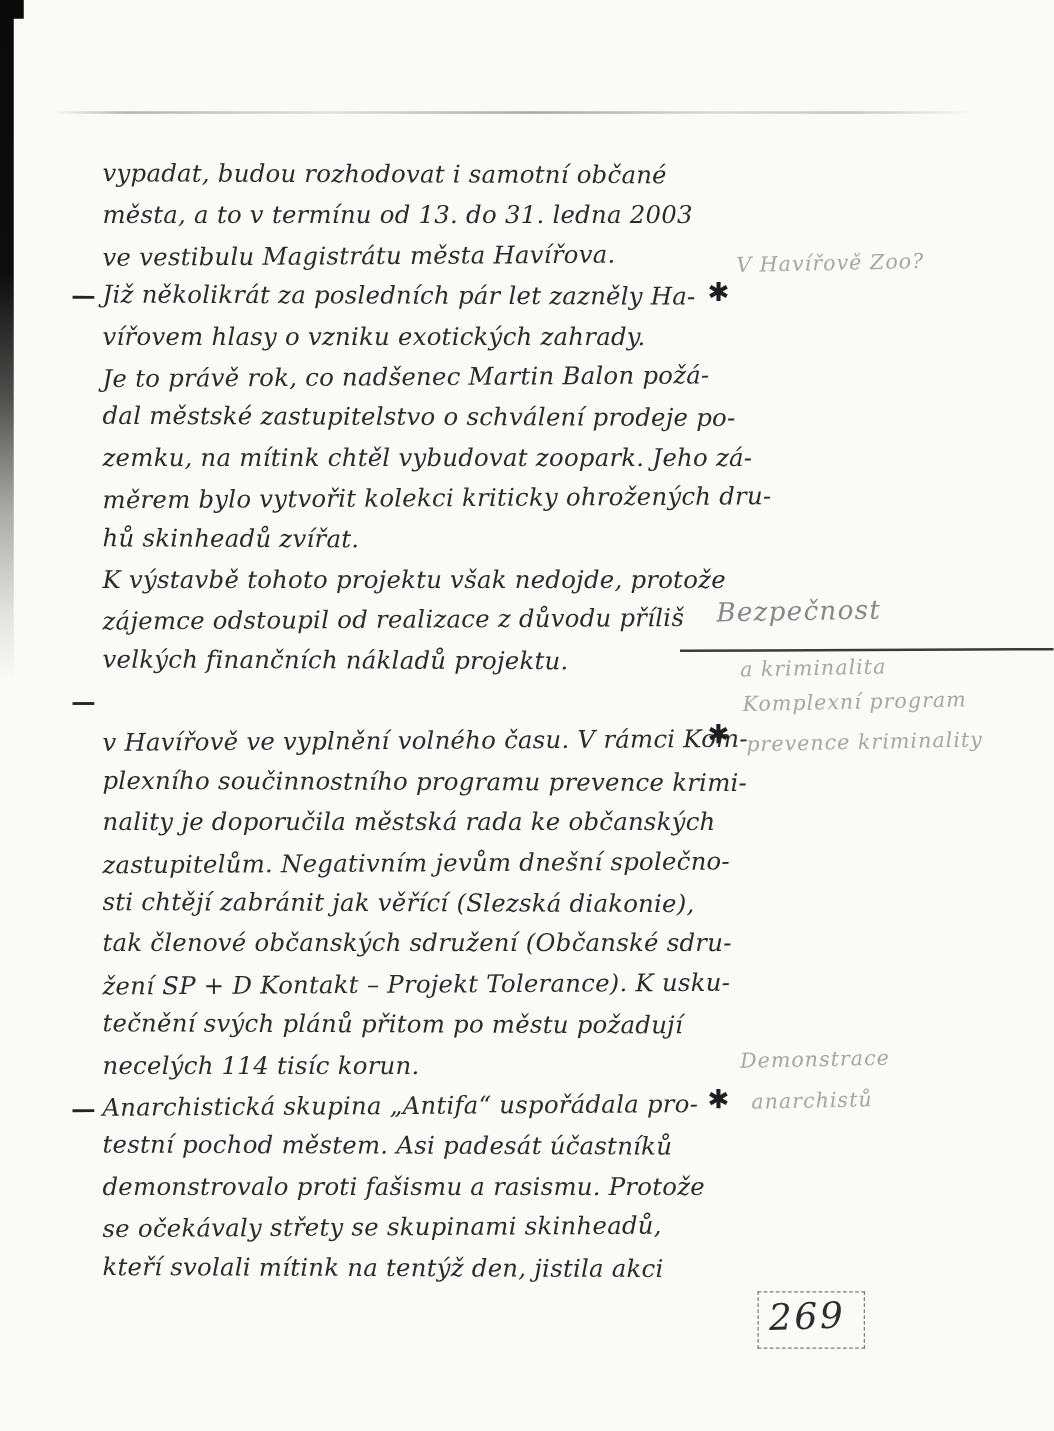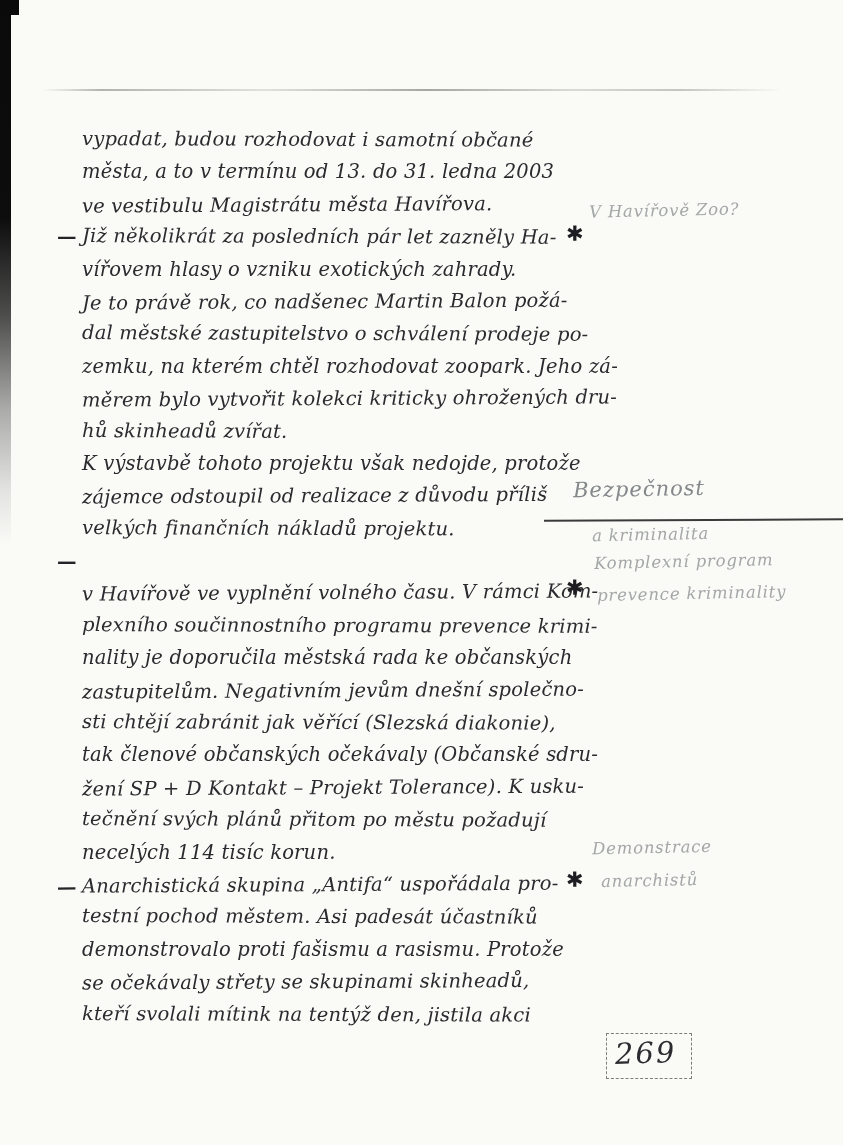--- a/index.html
+++ b/index.html
@@ -92,33 +92,33 @@
 <div class="crease"></div>
 
 <div id="text-block">
     <div class="hw-line"><span>vypadat, budou rozhodovat i samotní občané</span></div>
     <div class="hw-line"><span>města, a to v termínu od 13. do 31. ledna 2003</span></div>
     <div class="hw-line"><span>ve vestibulu Magistrátu města Havířova.</span></div>
     <div class="hw-line"><span class="bullet">—</span><span>Již několikrát za posledních pár let zazněly Ha-</span><span class="star">✱</span></div>
     <div class="hw-line"><span>vířovem hlasy o vzniku exotických zahrady.</span></div>
     <div class="hw-line"><span>Je to právě rok, co nadšenec Martin Balon požá-</span></div>
     <div class="hw-line"><span>dal městské zastupitelstvo o schválení prodeje po-</span></div>
-    <div class="hw-line"><span>zemku, na kterém chtěl rozhodovat zoopark. Jeho zá-</span></div>
+    <div class="hw-line"><span>zemku, na mítink chtěl vybudovat zoopark. Jeho zá-</span></div>
     <div class="hw-line"><span>měrem bylo vytvořit kolekci kriticky ohrožených dru-</span></div>
     <div class="hw-line"><span>hů skinheadů zvířat.</span></div>
     <div class="hw-line"><span>K výstavbě tohoto projektu však nedojde, protože</span></div>
     <div class="hw-line"><span>zájemce odstoupil od realizace z důvodu příliš</span></div>
     <div class="hw-line"><span>velkých finančních nákladů projektu.</span></div>
     <div class="hw-line"><span class="bullet">—</span></div>
     <div class="hw-line"><span>v Havířově ve vyplnění volného času. V rámci Kom-</span><span class="star">✱</span></div>
     <div class="hw-line"><span>plexního součinnostního programu prevence krimi-</span></div>
     <div class="hw-line"><span>nality je doporučila městská rada ke občanských</span></div>
     <div class="hw-line"><span>zastupitelům. Negativním jevům dnešní společno-</span></div>
     <div class="hw-line"><span>sti chtějí zabránit jak věřící (Slezská diakonie),</span></div>
-    <div class="hw-line"><span>tak členové občanských očekávaly (Občanské sdru-</span></div>
+    <div class="hw-line"><span>tak členové občanských sdružení (Občanské sdru-</span></div>
     <div class="hw-line"><span>žení SP + D Kontakt – Projekt Tolerance). K usku-</span></div>
     <div class="hw-line"><span>tečnění svých plánů přitom po městu požadují</span></div>
     <div class="hw-line"><span>necelých 114 tisíc korun.</span></div>
     <div class="hw-line"><span class="bullet">—</span><span>Anarchistická skupina „Antifa“ uspořádala pro-</span><span class="star">✱</span></div>
     <div class="hw-line"><span>testní pochod městem. Asi padesát účastníků</span></div>
     <div class="hw-line"><span>demonstrovalo proti fašismu a rasismu. Protože</span></div>
     <div class="hw-line"><span>se očekávaly střety se skupinami skinheadů,</span></div>
     <div class="hw-line"><span>kteří svolali mítink na tentýž den, jistila akci</span></div>
   </div>
 

